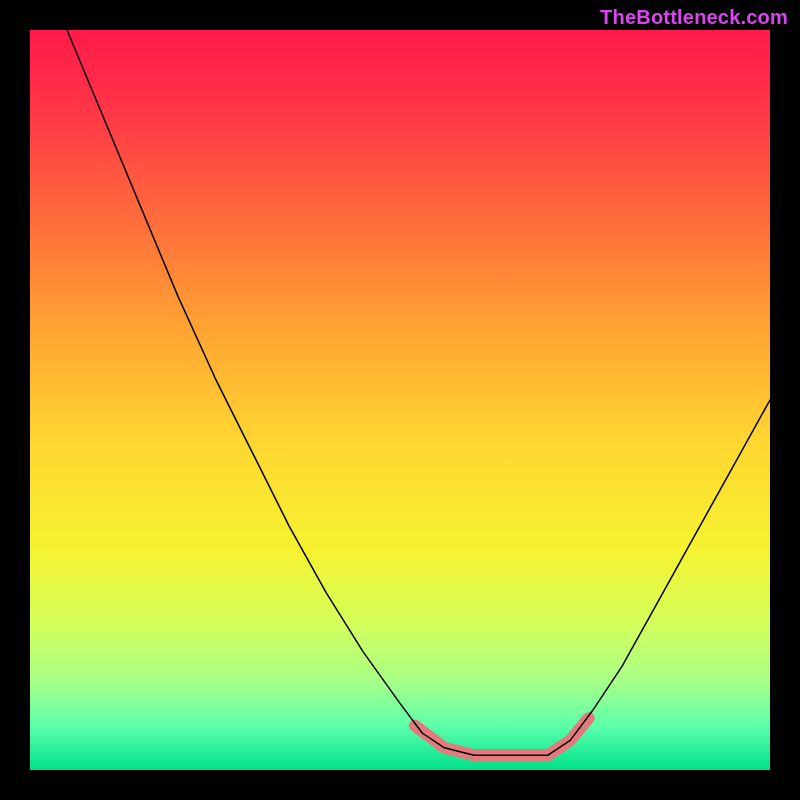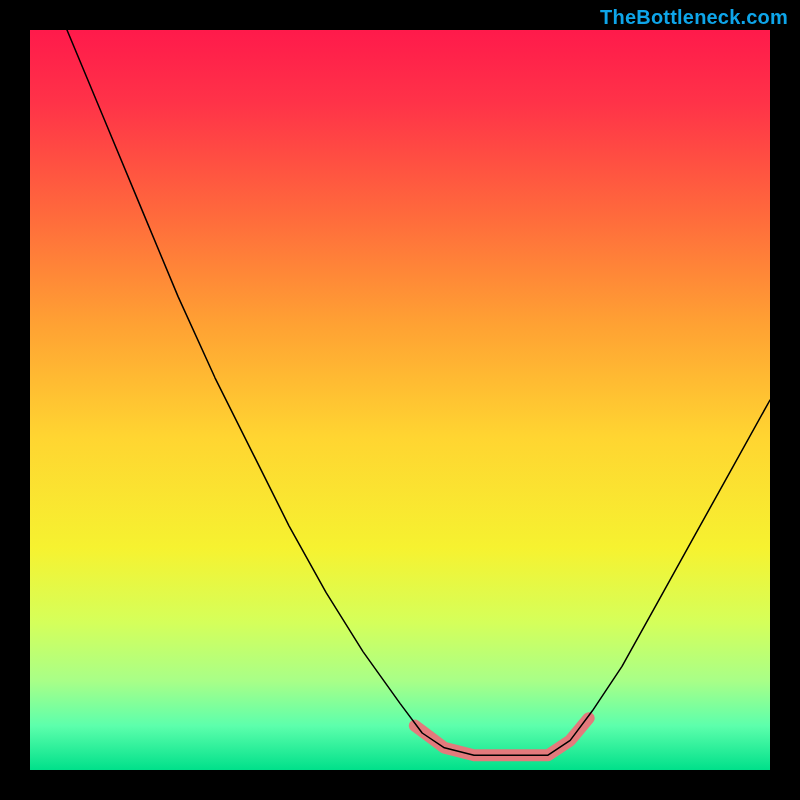--- a/index.html
+++ b/index.html
@@ -16,21 +16,21 @@
     height: 800px;
     background: #000;
     position: relative;
   }
   .watermark {
     position: absolute;
     top: 6px;
     right: 12px;
     font-size: 20px;
     font-weight: 600;
-    color: #0ea5e9;
+    color: #d946ef;
     letter-spacing: 0.2px;
     z-index: 10;
   }
   .plot-area {
     position: absolute;
     left: 30px;
     top: 30px;
     width: 740px;
     height: 740px;
     overflow: hidden;

